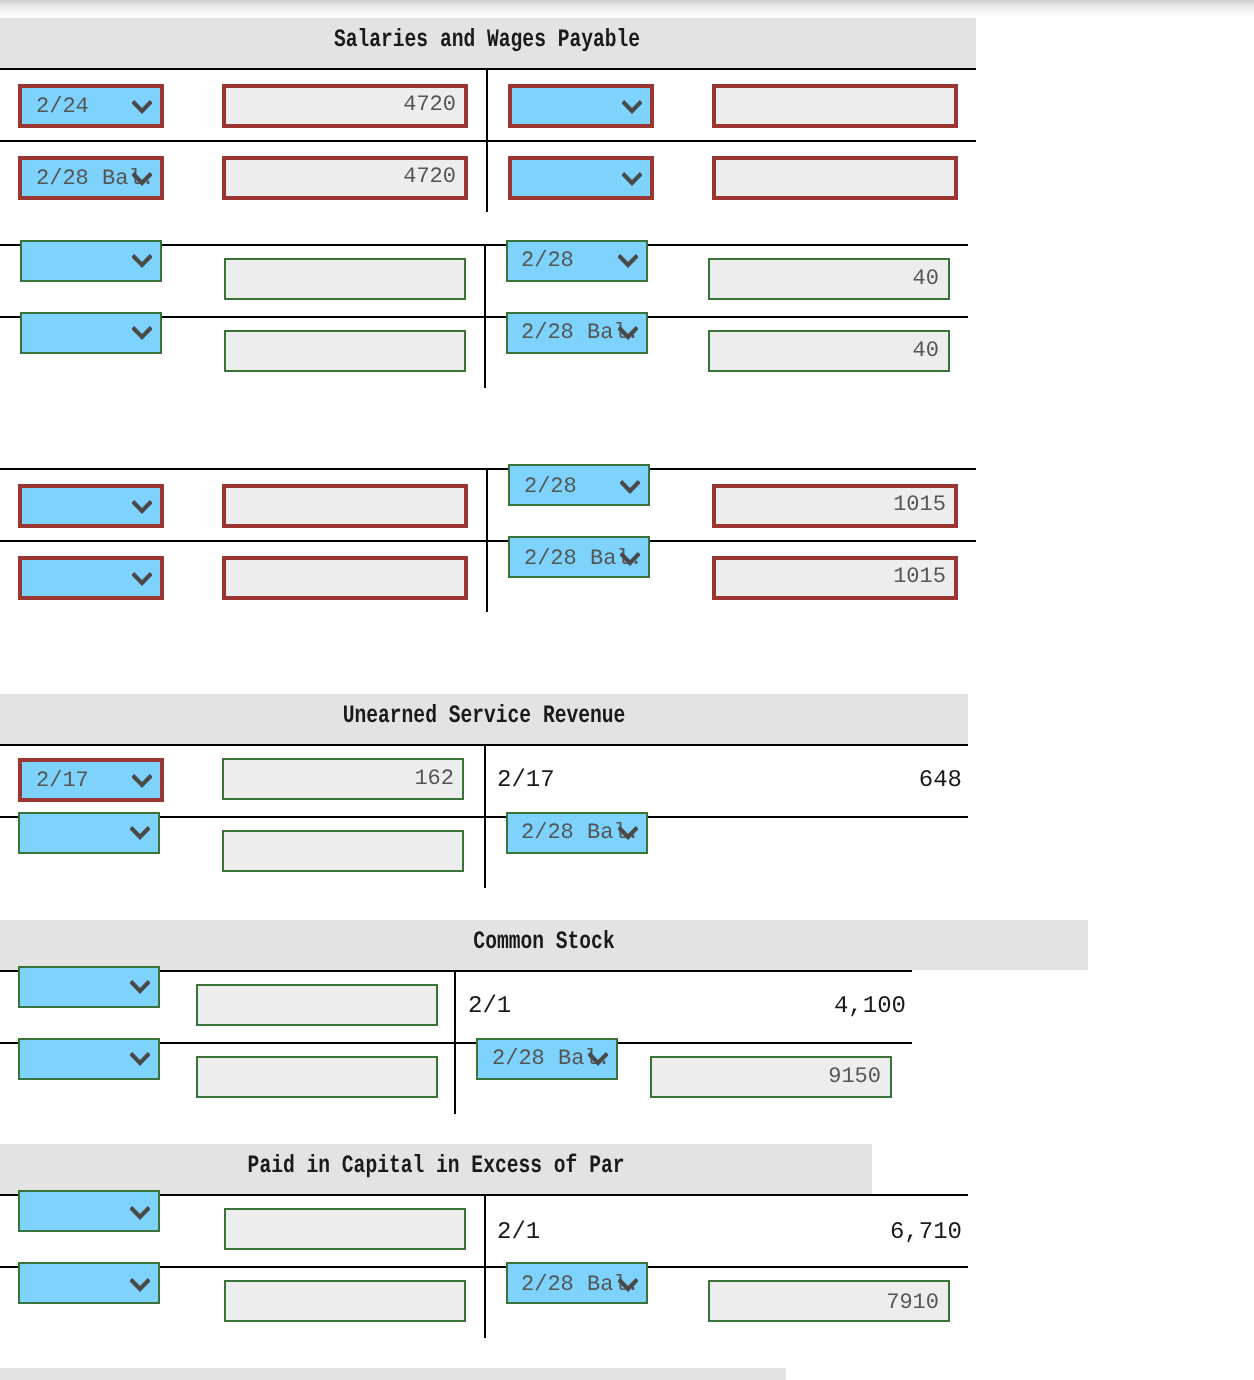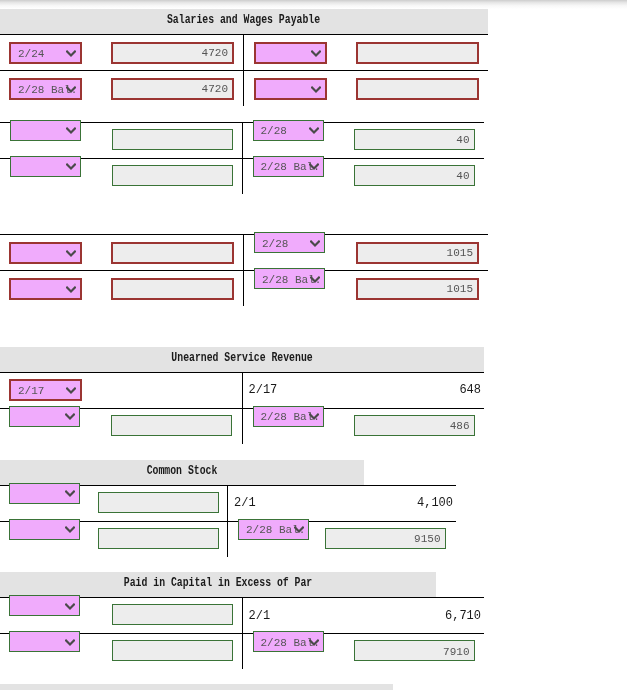--- a/index.html
+++ b/index.html
@@ -20,21 +20,21 @@
     transform:scaleX(0.785);transform-origin:center center;
     white-space:nowrap;
   }
   .tbl{position:relative;}
   .trow{display:flex;height:36px;border-top:1px solid #000;box-sizing:border-box;}
   .side{display:flex;align-items:center;box-sizing:border-box;}
   .side.l{border-right:1px solid #000;}
 
   .sel{
     position:relative;box-sizing:border-box;width:73px;height:22px;
-    background:#f0abfc;border:2px solid #9b3532;
+    background:#7dd3fc;border:2px solid #9b3532;
     font-size:11px;color:#555;flex:none;
   }
   .sel.g{border-width:1px;border-color:#3a7337;width:71px;height:21px;margin-bottom:20px;}
   .sel .lab{position:absolute;left:7px;top:50%;margin-top:-5px;line-height:12px;white-space:nowrap;}
   .sel .chev{position:absolute;right:4px;top:50%;margin-top:-3px;width:10px;height:7px;display:block;}
 
   .inp{
     box-sizing:border-box;width:123px;height:22px;background:#ededed;
     border:2px solid #9b3532;font-size:11px;color:#555;line-height:17px;
     text-align:right;padding:0 4px 0 0;line-height:16px;white-space:nowrap;overflow:hidden;flex:none;
@@ -188,20 +188,21 @@
       <div class="acct-title" style="width:484px"><span>Unearned Service Revenue</span></div>
       <div class="tbl" style="width:484px">
         <div class="trow">
           <div class="side l" style="width:242.5px">
             <div class="sel " style="margin-left:9px">
               <span class="lab">2/17</span>
               <svg class="chev" viewBox="0 0 10 7">
                 <path d="M1.1 1.5 L5 5.5 L8.9 1.5" fill="none" stroke="#4a4a4a" stroke-width="2.1" stroke-linecap="square" stroke-linejoin="miter"></path>
               </svg>
             </div>
+            <div class="inp g" style="margin-left:auto;margin-right:9.5px">162</div>
           </div>
           <div class="side r" style="width:240.5px">
             <div class="txt" style="margin-left:6px">2/17</div>
             <div class="txt" style="margin-left:auto;margin-right:2px">648</div>
           </div>
         </div>
         <div class="trow">
           <div class="side l" style="width:242.5px">
             <div class="sel g" style="margin-left:9px">
               <span class="lab"></span>
@@ -211,27 +212,26 @@
             </div>
             <div class="inp g" style="margin-left:auto;margin-right:9.5px"></div>
           </div>
           <div class="side r" style="width:240.5px">
             <div class="sel g" style="margin-left:10px">
               <span class="lab">2/28 Bal.</span>
               <svg class="chev" viewBox="0 0 10 7">
                 <path d="M1.1 1.5 L5 5.5 L8.9 1.5" fill="none" stroke="#4a4a4a" stroke-width="2.1" stroke-linecap="square" stroke-linejoin="miter"></path>
               </svg>
             </div>
-            <div class="inp g" style="margin-left:auto;margin-right:8.5px">486</div>
           </div>
         </div>
       </div>
     </div>
     <div class="acct" style="top: 459.8px;">
-      <div class="acct-title" style="width:364px"><span>Common Stock</span></div>
+      <div class="acct-title" style="width:544px"><span>Common Stock</span></div>
       <div class="tbl" style="width:456px">
         <div class="trow">
           <div class="side l" style="width:228px">
             <div class="sel g" style="margin-left:9px">
               <span class="lab"></span>
               <svg class="chev" viewBox="0 0 10 7">
                 <path d="M1.1 1.5 L5 5.5 L8.9 1.5" fill="none" stroke="#4a4a4a" stroke-width="2.1" stroke-linecap="square" stroke-linejoin="miter"></path>
               </svg>
             </div>
             <div class="inp g" style="margin-left:auto;margin-right:8.5px"></div>

